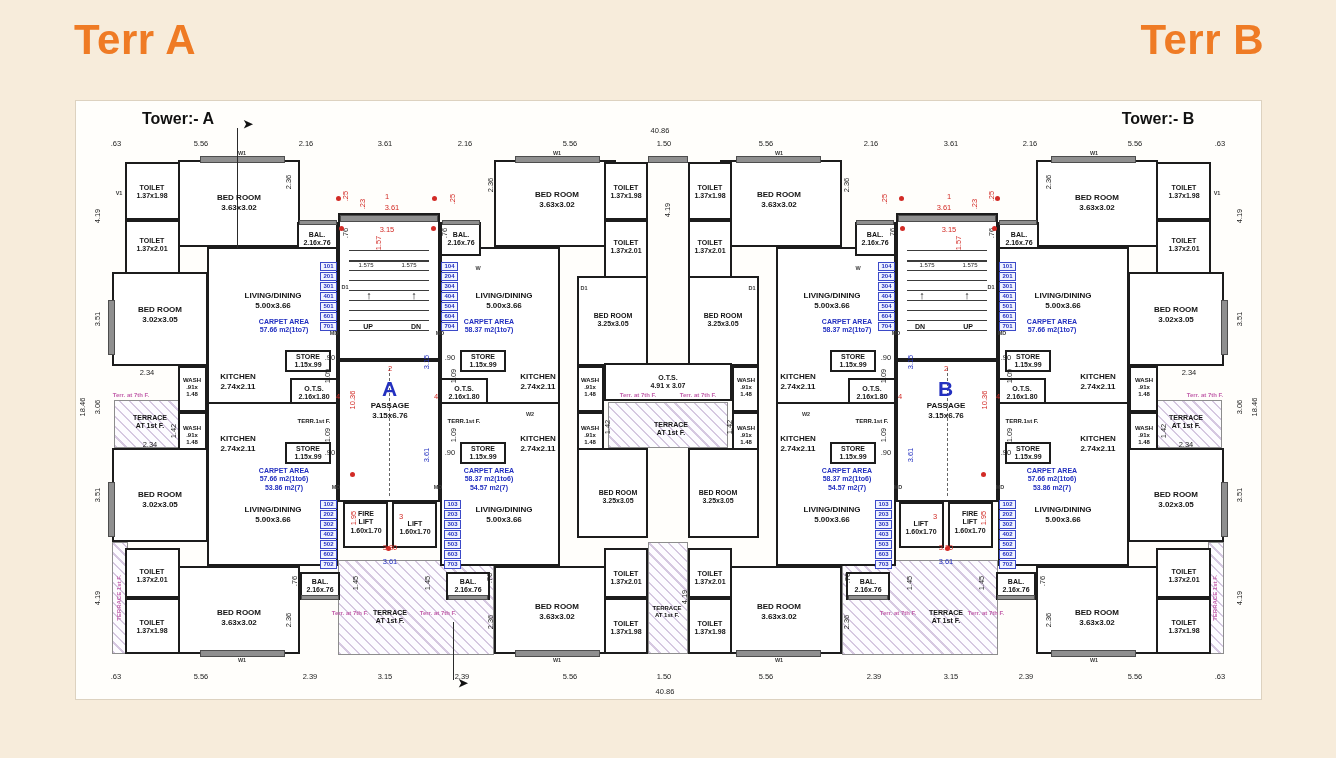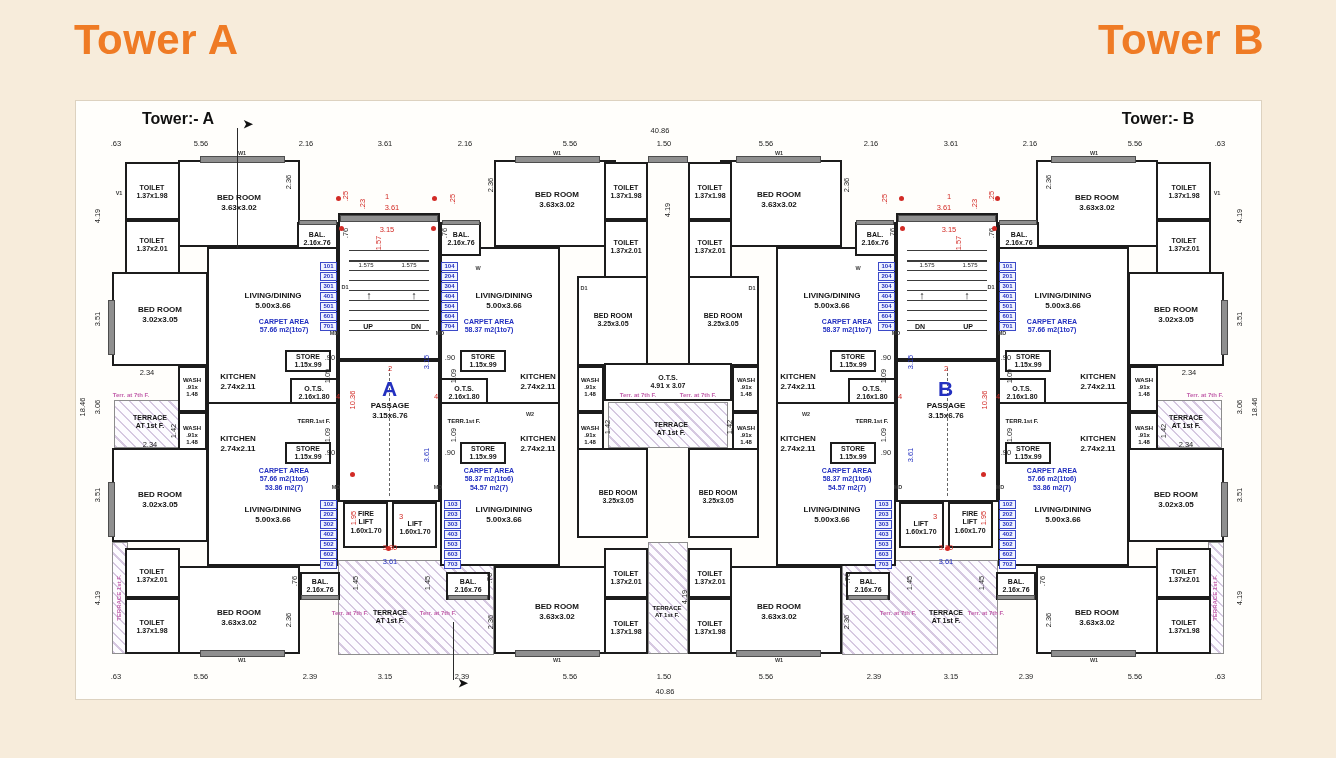--- a/index.html
+++ b/index.html
@@ -36,22 +36,22 @@
   .blu{color:#2330c0}
   .mag{color:#c25fab}
   .big{font-size:21px;color:#2330c0;letter-spacing:1px}
   .ttl{font-size:16px;color:#111}
   .arr{font-size:11px;color:#111;font-weight:bold}
   .sarr{font-size:12px;color:#111;font-weight:bold}
 </style>
 </head>
 <body>
 
-<div class="heading" id="hl">Tower A</div>
-<div class="heading" id="hr">Tower B</div>
+<div class="heading" id="hl">Terr A</div>
+<div class="heading" id="hr">Terr B</div>
 <div class="panel"></div>
 <div id="layer">
     <div class="bx hat" style="left: 114px; top: 400px; width: 94px; height: 48px;"></div>
     <div class="bx hat" style="left: 1128px; top: 400px; width: 94px; height: 48px;"></div>
     <div class="bx hat" style="left: 112px; top: 542px; width: 16px; height: 112px;"></div>
     <div class="bx hat" style="left: 1208px; top: 542px; width: 16px; height: 112px;"></div>
     <div class="bx hat" style="left: 338px; top: 560px; width: 156px; height: 95px;"></div>
     <div class="bx hat" style="left: 842px; top: 560px; width: 156px; height: 95px;"></div>
     <div class="bx hat" style="left: 608px; top: 402px; width: 120px; height: 46px;"></div>
     <div class="bx hat" style="left: 648px; top: 542px; width: 40px; height: 112px;"></div>

